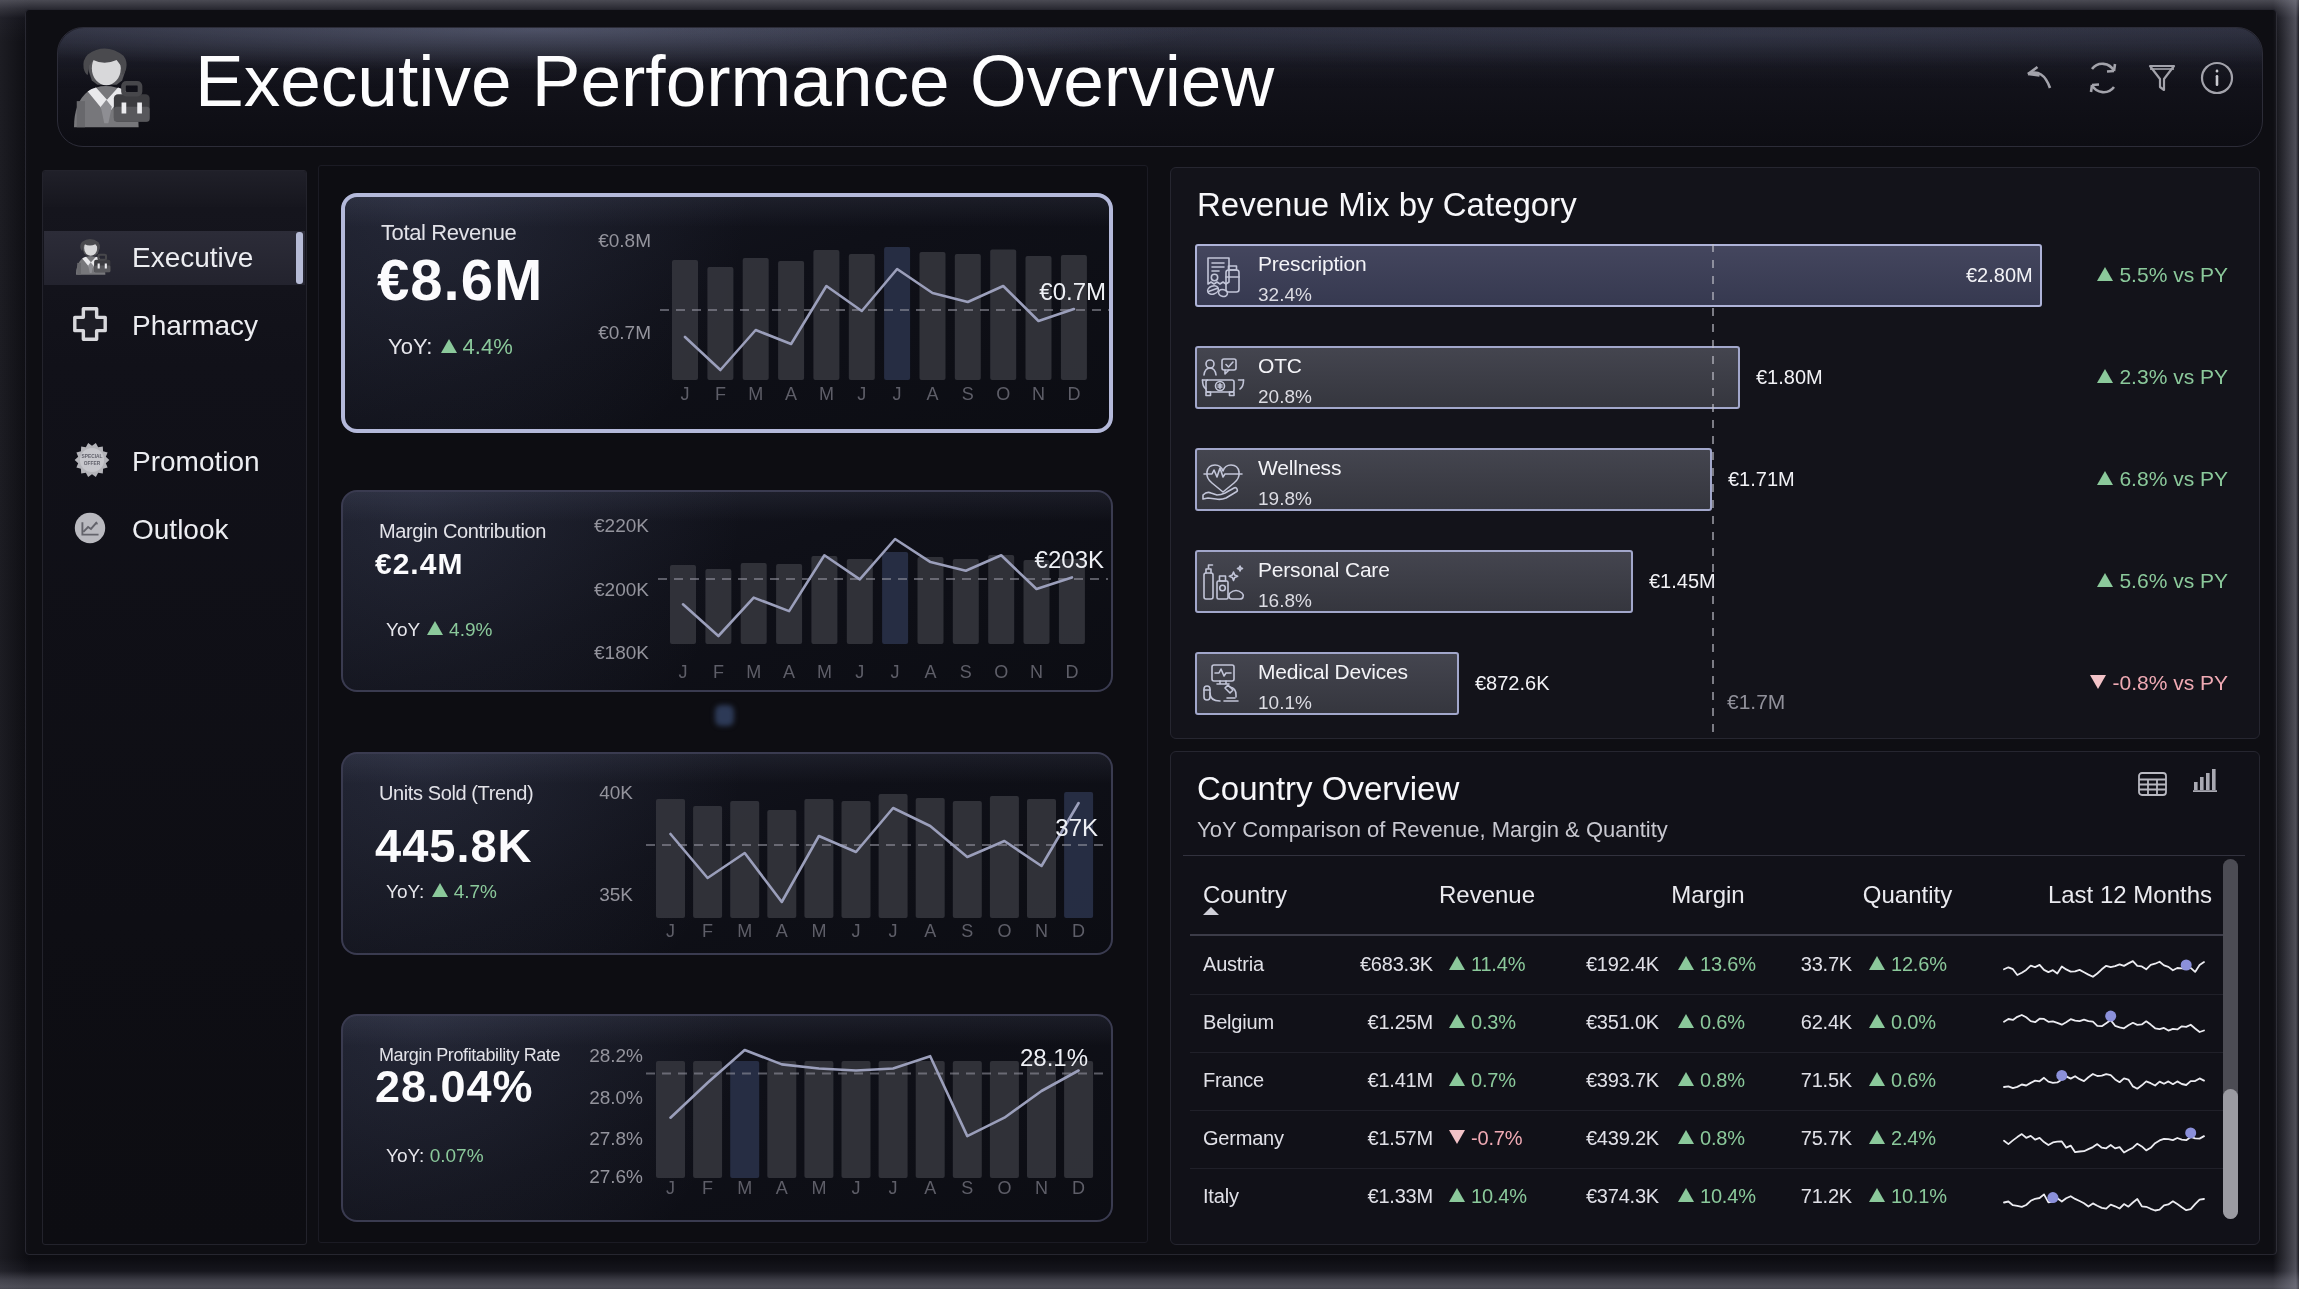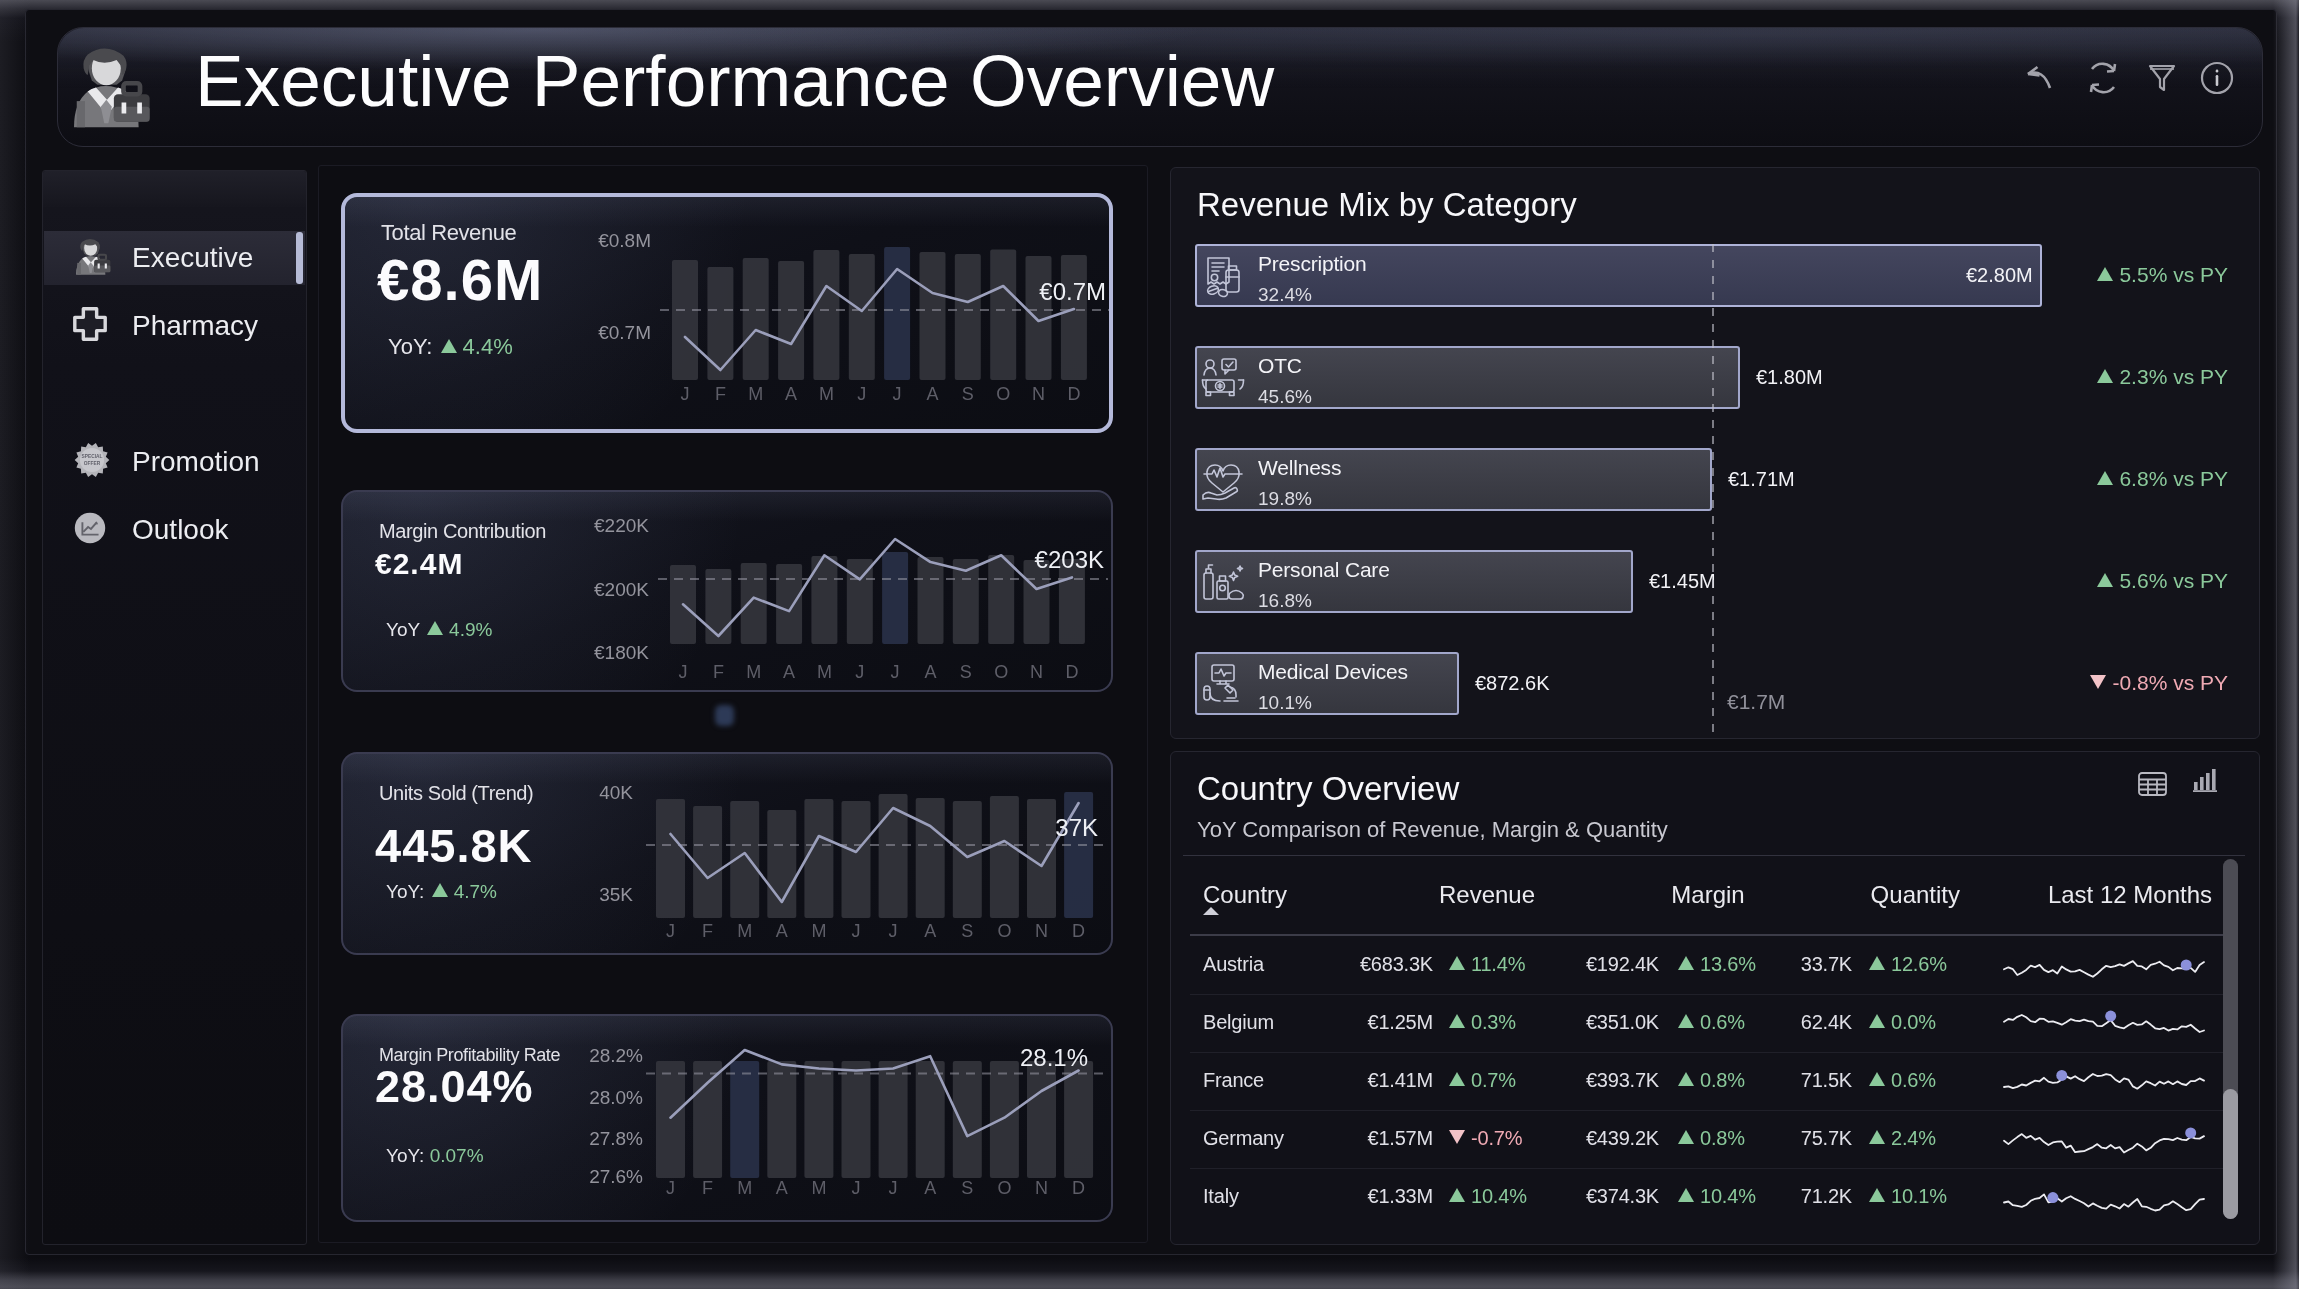--- a/index.html
+++ b/index.html
@@ -329,21 +329,21 @@
 <path d="M26 9.5 l2.5 2.5 4.5 -5" fill="none" stroke="#c2c5d8" stroke-width="1.6" stroke-linecap="round" stroke-linejoin="round"></path>
 <rect x="6" y="25" width="28" height="12" rx="2" fill="none" stroke="#c2c5d8" stroke-width="1.6" stroke-linecap="round" stroke-linejoin="round"></rect>
 <circle cx="20" cy="31" r="4.5" fill="none" stroke="#c2c5d8" stroke-width="1.6" stroke-linecap="round" stroke-linejoin="round"></circle>
 <path d="M20 28.5 v5 M18 30 h4 M18 32 h4" fill="none" stroke="#c2c5d8" stroke-width="1.6" stroke-linecap="round" stroke-linejoin="round"></path>
 <path d="M2.5 25 q0 7 3.5 9 M43.5 25 q0 7 -3.5 9" fill="none" stroke="#c2c5d8" stroke-width="1.6" stroke-linecap="round" stroke-linejoin="round"></path>
 <path d="M2.5 25 h5 M38.5 25 h5" fill="none" stroke="#c2c5d8" stroke-width="1.6" stroke-linecap="round" stroke-linejoin="round"></path>
 <rect x="6" y="37" width="4.5" height="3.5" fill="none" stroke="#c2c5d8" stroke-width="1.6" stroke-linecap="round" stroke-linejoin="round"></rect>
 <rect x="29.5" y="37" width="4.5" height="3.5" fill="none" stroke="#c2c5d8" stroke-width="1.6" stroke-linecap="round" stroke-linejoin="round"></rect>
 </svg></div>
     <div class="rmname" style="left:1258px;top:354px">OTC</div>
-    <div class="rmpct" style="left:1258px;top:386px">45.6%</div>
+    <div class="rmpct" style="left:1258px;top:386px">20.8%</div>
     <div class="rmval" style="left:1756px;top:366px">€1.80M</div>
     <div class="rmchg" style="left:2040px;top:365px;width:188px;color:#8bc99b"><span style="display:inline-block;width:0;height:0;border-left:8px solid transparent;border-right:8px solid transparent;border-bottom:14px solid #8bc99b;vertical-align:baseline;margin:0 6px 1px 2px"></span>2.3% vs PY</div>
     <div class="rmrow" style="top:448px;width:517px"></div>
     <div class="abs" style="left:1200px;top:457px"><svg width="46" height="46" viewBox="0 0 46 46" xmlns="http://www.w3.org/2000/svg">
 <path d="M23 14 q-2 -6 -8 -6 q-7 0 -8 7 q-1 6 5 11 l11 9 11 -9 q6 -5 5 -11 q-1 -7 -8 -7 q-6 0 -8 6z" fill="none" stroke="#c2c5d8" stroke-width="1.6" stroke-linecap="round" stroke-linejoin="round"></path>
 <path d="M4 17 h8 l2 -4 3 7 3 -9 3 9 2 -3 h17" fill="none" stroke="#c2c5d8" stroke-width="1.6" stroke-linecap="round" stroke-linejoin="round"></path>
 <path d="M3 38 q4 -4 8 -2 l6 2 q4 0 8 -2 l9 -5 q2 -1 3 1 q1 2 -1 3 l-10 6 q-5 2 -10 1 l-8 -1 -5 1z" fill="none" stroke="#c2c5d8" stroke-width="1.6" stroke-linecap="round" stroke-linejoin="round"></path>
 </svg></div>
     <div class="rmname" style="left:1258px;top:456px">Wellness</div>
     <div class="rmpct" style="left:1258px;top:488px">19.8%</div>
@@ -395,21 +395,21 @@
 <rect x="8" y="9" width="3.6" height="13" fill="#a9a9b2"></rect>
 <rect x="14" y="5" width="3.6" height="17" fill="#a9a9b2"></rect>
 <rect x="20" y="1" width="3.6" height="21" fill="#a9a9b2"></rect>
 <rect x="1" y="22.2" width="24" height="1.8" fill="#a9a9b2"></rect>
 </svg></div>
     <div class="abs" style="left:1197px;top:817px;font-size:22px;color:#c8c8d0">YoY Comparison of Revenue, Margin &amp; Quantity</div>
     <div class="abs" style="left:1183px;top:855px;width:1062px;height:1px;background:#32323e"></div>
     <div class="tblh" style="left:1203px;top:881px">Country</div>
     <div class="tblh" style="left:1432px;top:881px;width:110px;text-align:center">Revenue</div>
     <div class="tblh" style="left:1658px;top:881px;width:100px;text-align:center">Margin</div>
-    <div class="tblh" style="left:1855px;top:881px;width:105px;text-align:right">Quantity</div>
+    <div class="tblh" style="left:1855px;top:881px;width:105px;text-align:center">Quantity</div>
     <div class="tblh" style="left:2000px;top:881px;width:212px;text-align:right">Last 12 Months</div>
     <div class="abs" style="left:1203px;top:907px;width:0;height:0;border-left:8px solid transparent;border-right:8px solid transparent;border-bottom:8px solid #cfcfd8"></div>
     <div class="abs" style="left:1190px;top:934px;width:1035px;height:2px;background:#3c3c48"></div>
     <div class="tbl" style="left:1203px;top:953px">Austria</div>
     <div class="tbl" style="left:1303px;top:953px;width:130px;text-align:right">€683.3K</div>
     <div class="tbl" style="left:1447px;top:953px;color:#8bc99b"><span style="display:inline-block;width:0;height:0;border-left:8px solid transparent;border-right:8px solid transparent;border-bottom:14px solid #8bc99b;vertical-align:baseline;margin:0 6px 1px 2px"></span>11.4%</div>
     <div class="tbl" style="left:1529px;top:953px;width:130px;text-align:right">€192.4K</div>
     <div class="tbl" style="left:1676px;top:953px;color:#8bc99b"><span style="display:inline-block;width:0;height:0;border-left:8px solid transparent;border-right:8px solid transparent;border-bottom:14px solid #8bc99b;vertical-align:baseline;margin:0 6px 1px 2px"></span>13.6%</div>
     <div class="tbl" style="left:1732px;top:953px;width:120px;text-align:right">33.7K</div>
     <div class="tbl" style="left:1867px;top:953px;color:#8bc99b"><span style="display:inline-block;width:0;height:0;border-left:8px solid transparent;border-right:8px solid transparent;border-bottom:14px solid #8bc99b;vertical-align:baseline;margin:0 6px 1px 2px"></span>12.6%</div>

